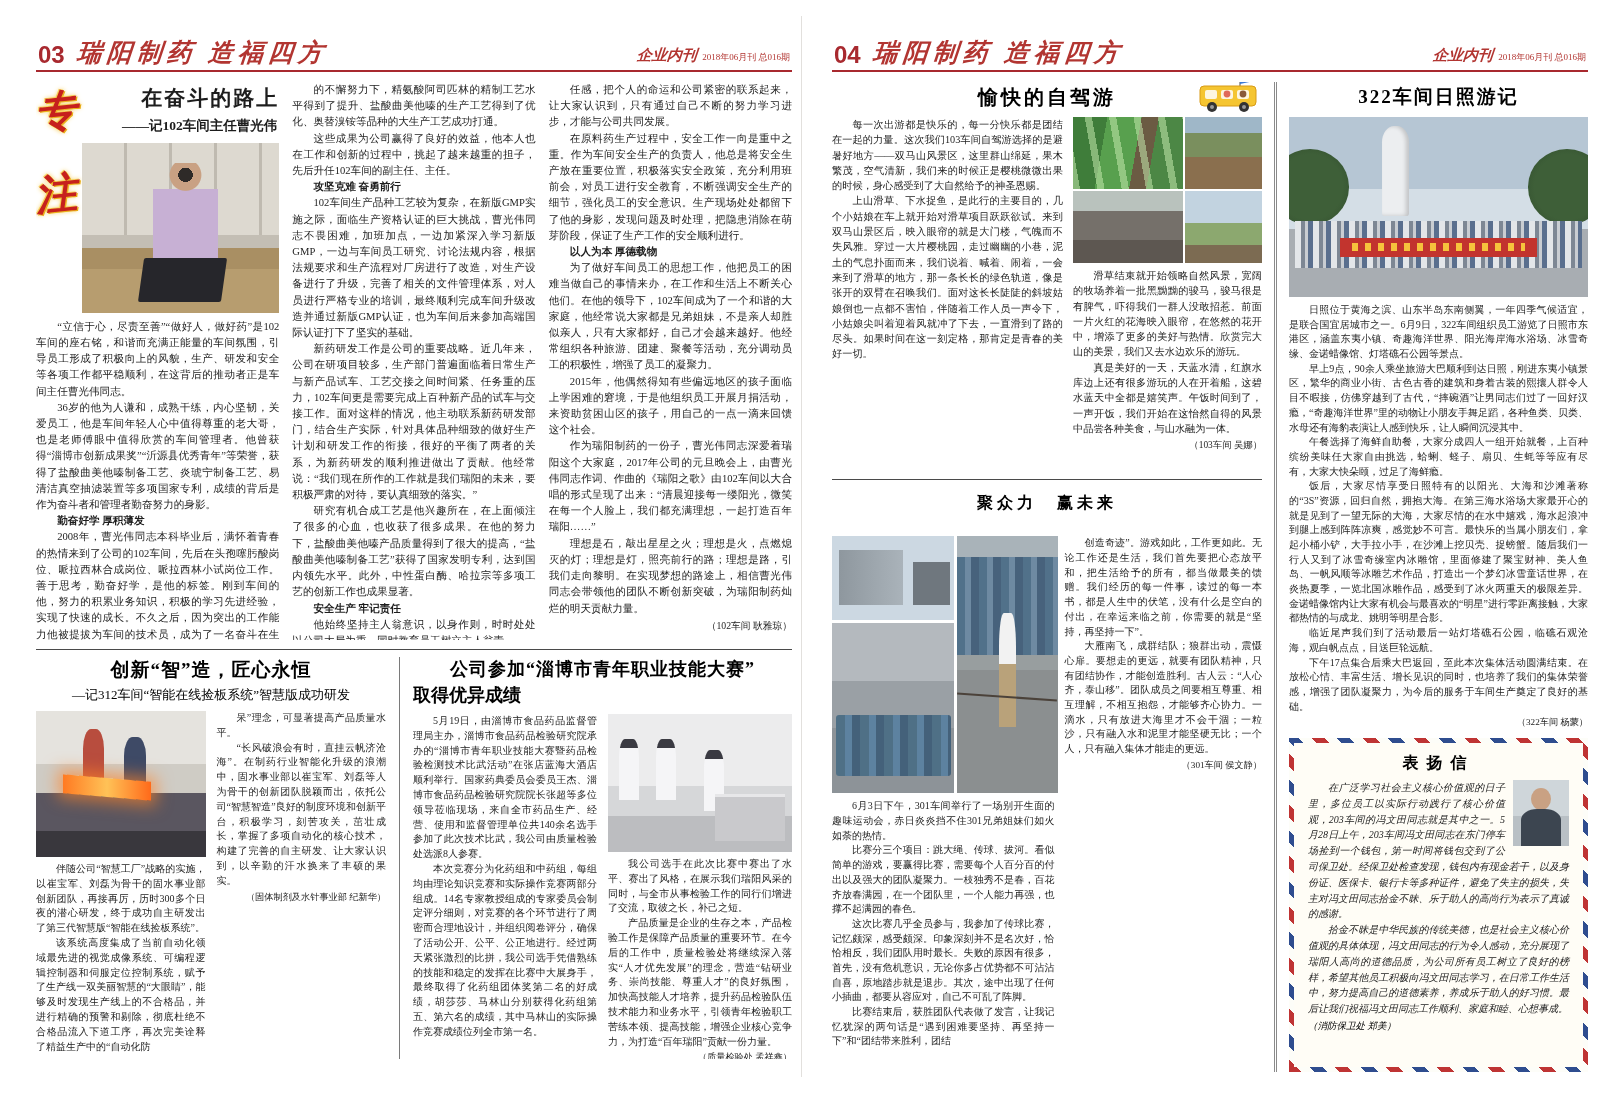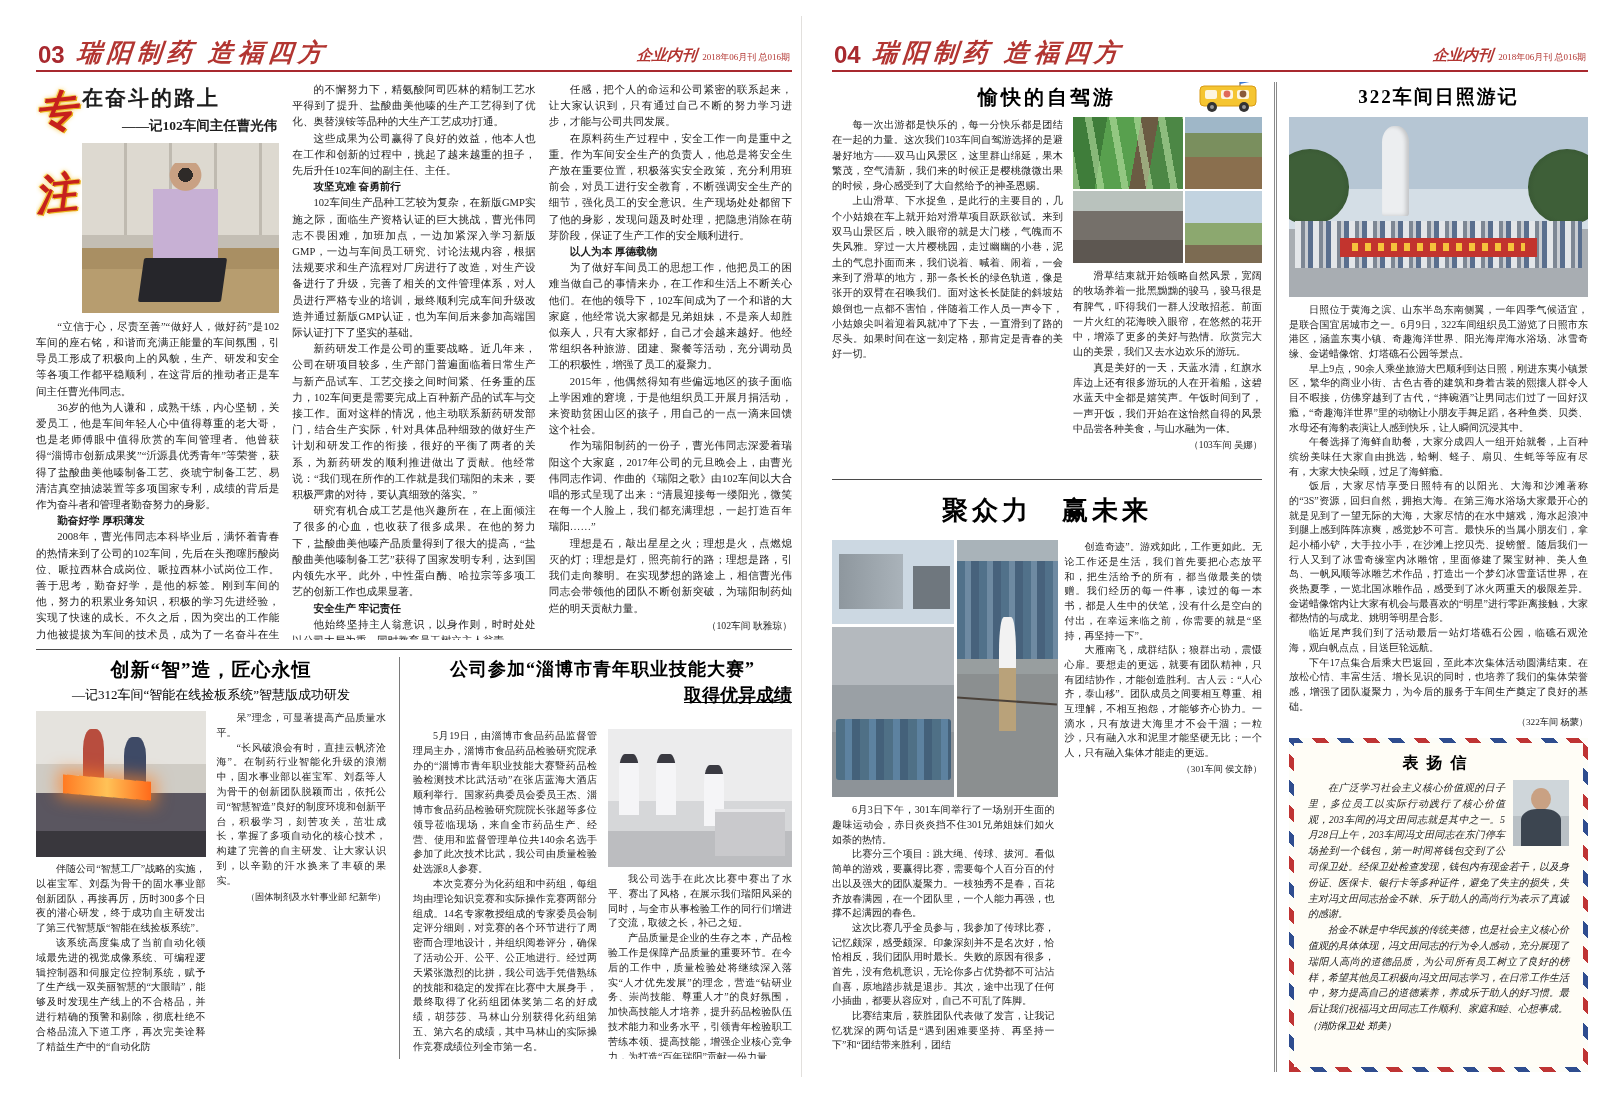--- a/index.html
+++ b/index.html
@@ -24,57 +24,57 @@
   .byline { text-align:right; font-size:.92em; padding-top:2px; }
   .photo { position:relative; overflow:hidden; background:#cfccc6; }
 
   
   .a1 { position:relative; margin-top:10px; height:558px; display:flex; gap:13px; overflow:hidden; }
   .a1col { flex:1; font-size:10.6px; line-height:1.53; color:#1d1d1d; }
   .sidelabel { position:absolute; left:-2px; top:2px; width:44px; display:flex; flex-direction:column; gap:26px; align-items:center; }
   .sidelabel span { font-size:42px; font-weight:bold; font-style:italic; color:#c6201d;
     text-shadow:0 0 5px #f2c337, 1px 1px 0 #e6a50a, -1px -1px 0 #f8d86a; transform:rotate(-6deg); }
   .a1-titleblock { margin-left:46px; }
-  .a1-title { font-size:21px; font-weight:bold; text-align:left; letter-spacing:2px; }
+  .a1-title { font-size:21px; font-weight:bold; text-align:right; letter-spacing:2px; }
   .a1-sub { font-size:13.5px; font-weight:bold; text-align:right; margin:2px 2px 6px 0; }
   .a1-photo { margin-left:46px; height:170px; margin-bottom:6px; }
 
   .sep { border:none; border-top:1px solid #4a4a4a; margin:9px 0 7px; }
 
   
   .p3bottom { display:flex; gap:13px; height:402px; overflow:hidden; }
   .vr { border-left:1px solid #7a7a7a; }
   .a2 { width:350px; }
   .a2-title { text-align:center; font-size:19px; font-weight:bold; letter-spacing:1px; }
   .a2-sub { text-align:center; font-size:13px; font-weight:normal; margin:3px 0 7px; }
   .a2-body, .a3-body { display:flex; gap:11px; }
   .a2-body .col, .a3-body .col { flex:1; font-size:10px; line-height:1.48; color:#1d1d1d; }
   .a2-photo { height:146px; margin-bottom:5px; }
   .a3 { flex:1; }
   .a3-title { text-align:center; font-size:18px; font-weight:bold; letter-spacing:1px; }
-  .a3-title2 { text-align:right; font-size:18px; font-weight:bold; margin:2px 0 22px;text-decoration:underline; }
+  .a3-title2 { text-align:left; font-size:18px; font-weight:bold; margin:2px 0 7px; }
   .a3-photo { height:138px; margin-bottom:5px; }
 
   
   .p4row { display:flex; gap:12px; margin-top:10px; height:990px; overflow:hidden; }
   .p4left { width:430px; display:flex; flex-direction:column; }
   .vr2 { width:3px; border-left:1px solid #8a8a8a; border-right:1px solid #8a8a8a; }
   .p4right { flex:1; display:flex; flex-direction:column; }
 
   .a4 { position:relative; height:392px; overflow:hidden; }
   .a4-title { text-align:center; font-size:20px; font-weight:bold; letter-spacing:3px; margin:2px 0 6px; }
   .bus { position:absolute; right:2px; top:-6px; }
   .a4-body { display:flex; gap:10px; }
   .a4-c1 { width:55%; font-size:10.2px; line-height:1.5; color:#1d1d1d; }
   .a4-c2 { width:45%; font-size:10.2px; line-height:1.5; color:#1d1d1d; }
   .collage { display:grid; grid-template-columns:58% 42%; grid-template-rows:1fr 1fr; gap:2px; height:146px; margin-bottom:5px; }
   .collage div { position:relative; overflow:hidden; }
 
   .a5 { margin-top:4px; height:586px; overflow:hidden; }
-  .a5-title { text-align:center; font-size:26px; font-weight:bold; letter-spacing:4px; margin:2px 0 12px; }
+  .a5-title { text-align:center; font-size:16px; font-weight:bold; letter-spacing:4px; margin:2px 0 22px; }
   .a5-body { display:flex; gap:10px; }
   .a5-c1 { width:53%; font-size:10px; line-height:1.47; color:#1d1d1d; }
   .a5-c2 { width:47%; font-size:10px; line-height:1.47; color:#1d1d1d; }
   .a5-photos { display:grid; grid-template-columns:55% 45%; grid-template-rows:84px 170px; gap:3px; height:257px; margin-bottom:6px; }
   .a5-photos .tall { grid-row:1 / span 2; grid-column:2; }
 
   .a6 { height:648px; overflow:hidden; }
   .a6-title { text-align:center; font-size:19px; font-weight:bold; letter-spacing:2px; margin:2px 0 7px; }
   .a6-photo { height:180px; margin-bottom:6px; }
   .a6-text { font-size:10px; line-height:1.47; color:#1d1d1d; }

